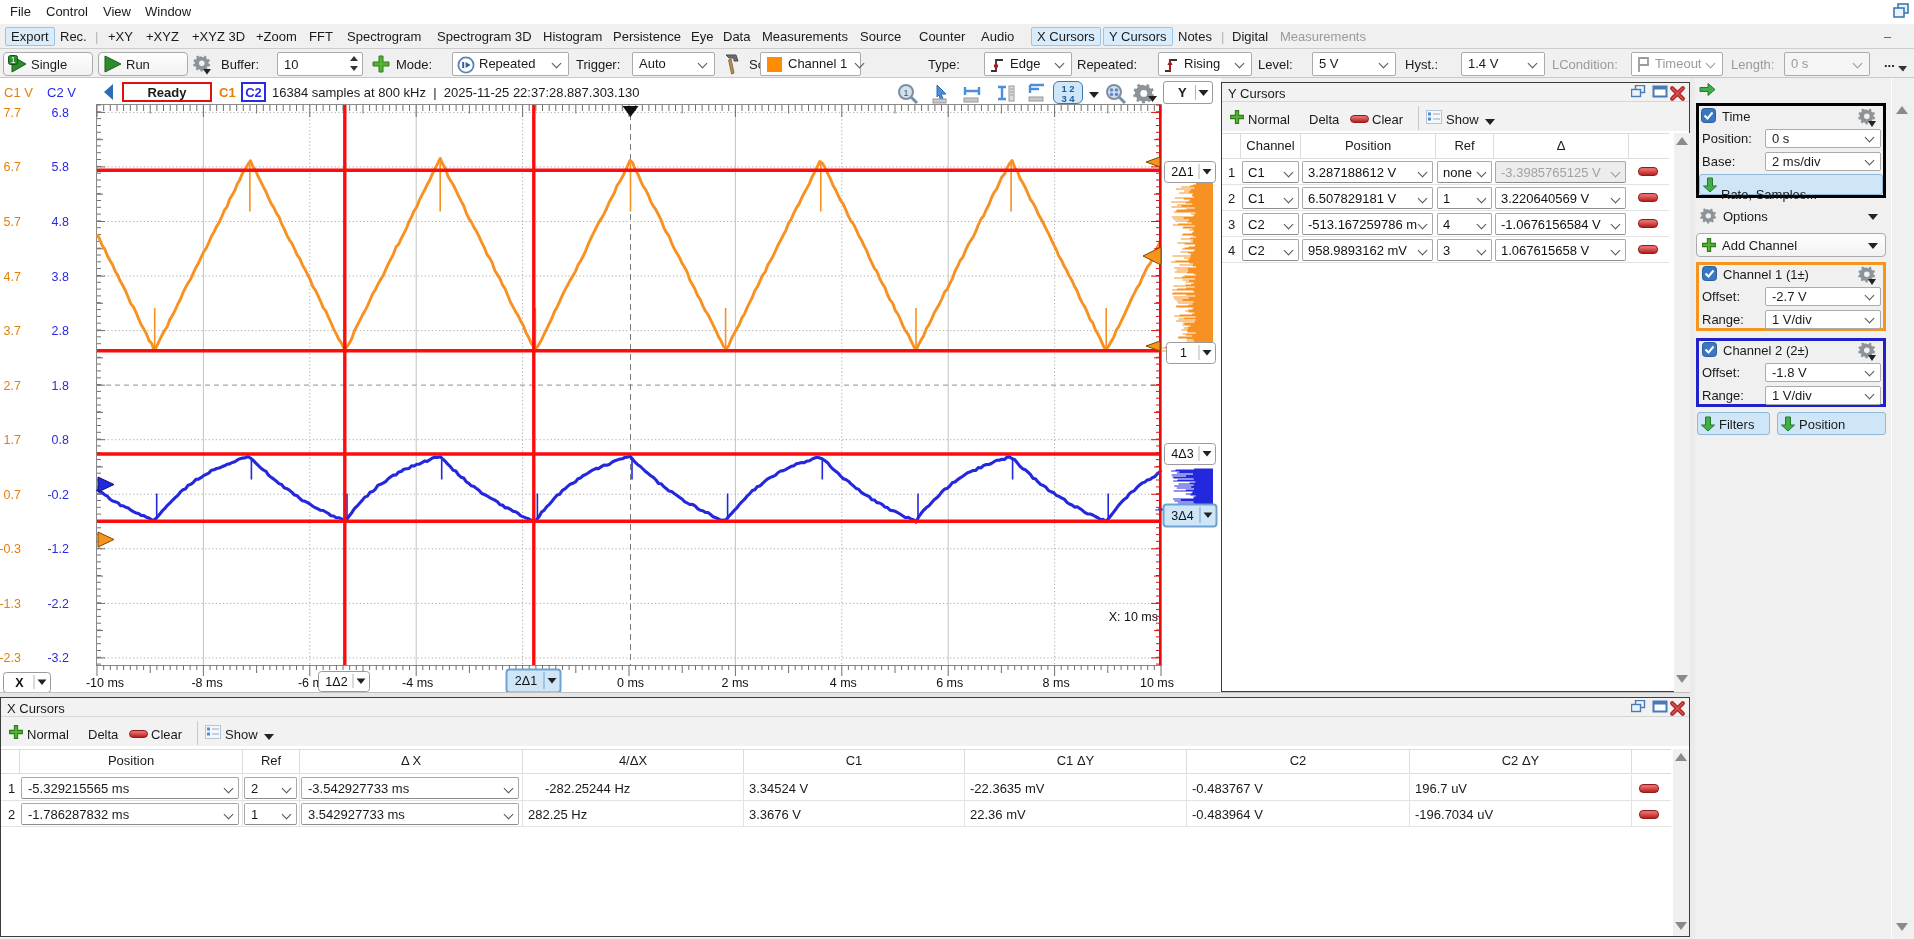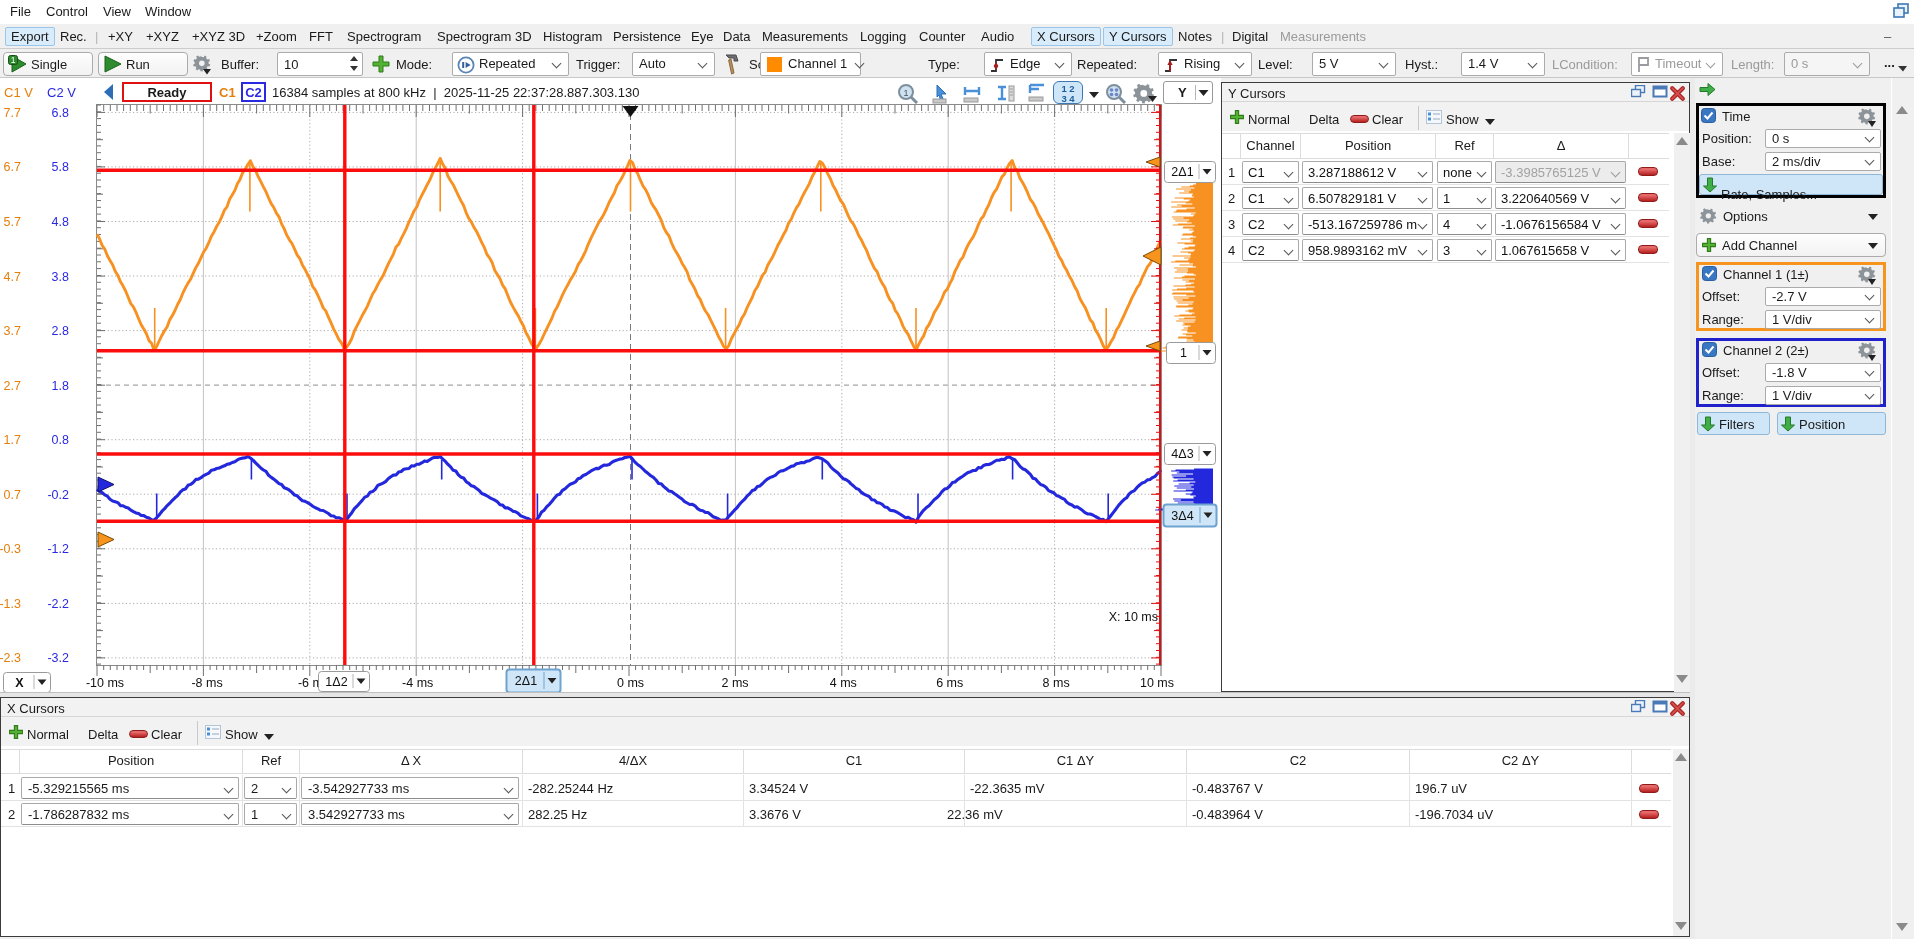--- a/index.html
+++ b/index.html
@@ -40,21 +40,21 @@
     <span style="left:192px">+XYZ 3D</span>
     <span style="left:256px">+Zoom</span>
     <span style="left:309px">FFT</span>
     <span style="left:347px">Spectrogram</span>
     <span style="left:437px">Spectrogram 3D</span>
     <span style="left:543px">Histogram</span>
     <span style="left:613px">Persistence</span>
     <span style="left:691px">Eye</span>
     <span style="left:723px">Data</span>
     <span style="left:762px">Measurements</span>
-    <span style="left:860px">Logging</span>
+    <span style="left:860px">Source</span>
     <span style="left:919px">Counter</span>
     <span style="left:981px">Audio</span>
  <span class="hl" style="left:1031px;top:3px">X Cursors</span>
  <span class="hl" style="left:1103px;top:3px">Y Cursors</span>
  <span style="left:1178px">Notes</span>
  <span style="left:1221px;color:#b5b5b5">|</span>
  <span style="left:1232px">Digital</span>
     <span style="left:1280px;color:#9a9a9a">Measurements</span>
  <span style="left:1884px;color:#555">–</span>
 </div>
@@ -645,21 +645,21 @@
       <div class="chev" style="left:203px;top:7px"></div>
     </div>
     <div class="ddc" style="left:243px;top:79px;width:53px;height:22px;background:#fff">
       <span style="position:absolute;left:6px;top:3px;white-space:nowrap">2</span>
       <div class="chev" style="left:38px;top:7px"></div>
     </div>
     <div class="ddc" style="left:300px;top:79px;width:218px;height:22px;background:#fff">
       <span style="position:absolute;left:6px;top:3px;white-space:nowrap">-3.542927733 ms</span>
       <div class="chev" style="left:203px;top:7px"></div>
     </div>
-    <span class="lab" style="left:527px;top:83px">-282.25244 Hz</span>
+    <span class="lab" style="left:544px;top:83px">-282.25244 Hz</span>
     <span class="lab" style="left:748px;top:83px">3.34524 V</span>
     <span class="lab" style="left:969px;top:83px">-22.3635 mV</span>
     <span class="lab" style="left:1191px;top:83px">-0.483767 V</span>
     <span class="lab" style="left:1414px;top:83px">196.7 uV</span>
     <div class="pill" style="left:1638px;top:86px;width:20px;height:9px"></div>
     <div class="abs" style="left:0px;top:103px;width:1670px;height:26px;border-bottom:1px solid #e3e3e3"></div>
     <div class="abs" style="left:241px;top:103px;width:1px;height:26px;background:#e3e3e3"></div>
     <div class="abs" style="left:298px;top:103px;width:1px;height:26px;background:#e3e3e3"></div>
     <div class="abs" style="left:521px;top:103px;width:1px;height:26px;background:#e3e3e3"></div>
     <div class="abs" style="left:742px;top:103px;width:1px;height:26px;background:#e3e3e3"></div>
@@ -675,21 +675,21 @@
     <div class="ddc" style="left:243px;top:105px;width:53px;height:22px;background:#fff">
       <span style="position:absolute;left:6px;top:3px;white-space:nowrap">1</span>
       <div class="chev" style="left:38px;top:7px"></div>
     </div>
     <div class="ddc" style="left:300px;top:105px;width:218px;height:22px;background:#fff">
       <span style="position:absolute;left:6px;top:3px;white-space:nowrap">3.542927733 ms</span>
       <div class="chev" style="left:203px;top:7px"></div>
     </div>
     <span class="lab" style="left:527px;top:109px">282.25 Hz</span>
     <span class="lab" style="left:748px;top:109px">3.3676 V</span>
-    <span class="lab" style="left:946px;top:109px">22.36 mV</span>
+    <span class="lab" style="left:969px;top:109px">22.36 mV</span>
     <span class="lab" style="left:1191px;top:109px">-0.483964 V</span>
     <span class="lab" style="left:1414px;top:109px">-196.7034 uV</span>
     <div class="pill" style="left:1638px;top:112px;width:20px;height:9px"></div>
     <div class="abs" style="left:1672px;top:51px;width:16px;height:187px;background:#f0f0f0"></div>
     <svg class="abs" style="left:1674px;top:55px" width="12" height="9">
       <path d="M6 0 L12 8 H0z" fill="#8a8a8a"></path>
     </svg>
     <svg class="abs" style="left:1674px;top:224px" width="12" height="9">
       <path d="M0 0 H12 L6 8z" fill="#8a8a8a"></path>
     </svg>

